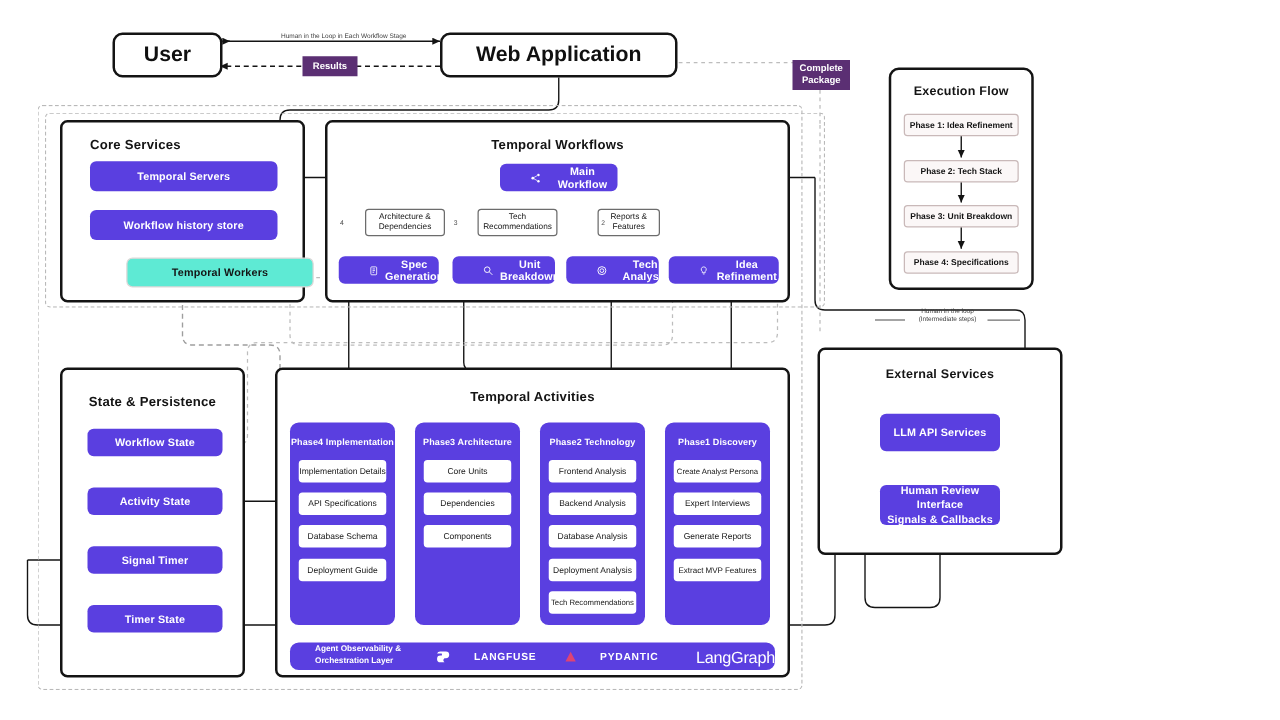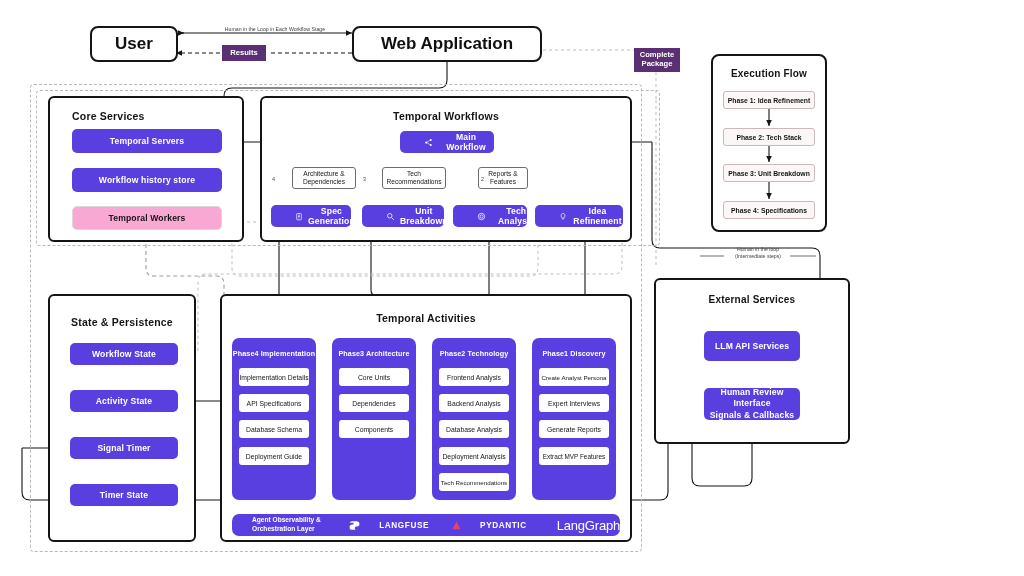--- a/index.html
+++ b/index.html
@@ -15,21 +15,21 @@
   .dashed-outer{border:1.4px dashed #b9b9b9;border-radius:4px;background:transparent;}
 
   
   .topnode{border:2.5px solid #141414;border-radius:8px;background:#fff;
            display:flex;align-items:center;justify-content:center;
            font-weight:bold;font-size:17px;color:#101010;}
 
   
   .pill{background:#5a3fe0;border-radius:5px;display:flex;align-items:center;justify-content:center;
         color:#fff;font-size:8.6px;font-weight:bold;letter-spacing:.15px;text-align:center;}
-  .pill.light{background:#f9a8d4;color:#141414;border:1px solid #ddd8d8;}
+  .pill.light{background:#5eead4;color:#141414;border:1px solid #ddd8d8;margin-left:29px;}
   .pill.wf{font-size:8.6px;justify-content:flex-start;padding-left:24px;gap:5px;}
 
   .badge{background:#5b2f73;color:#fff;font-size:7.6px;font-weight:bold;
          display:flex;align-items:center;justify-content:center;text-align:center;line-height:1.15;}
 
   
   .tag{border:1px solid #6c6c6c;border-radius:3px;background:#fff;color:#161616;
        font-size:6.6px;display:flex;align-items:center;justify-content:center;text-align:center;line-height:1.25;}
 
   
@@ -138,21 +138,21 @@
   <div class="box topnode" style="left:90px;top:26px;width:88px;height:36px;">
     <span>User</span>
   </div>
 
   <div class="box topnode" style="left:352px;top:26px;width:190px;height:36px;">
     <span>Web Application</span>
   </div>
 
   <div class="edgelbl" style="left:200px;top:26px;width:150px;">Human in the Loop in Each Workflow Stage</div>
 
-  <div class="box badge" style="left:222px;top:45px;width:44px;height:16px;">
+  <div class="box badge" style="left:242px;top:45px;width:44px;height:16px;">
     <span>Results</span>
   </div>
 
   <div class="box badge" style="left:634px;top:48px;width:46px;height:24px;white-space:pre-line;">
     <span>Complete
 Package</span>
   </div>
 
   <div class="box panel" style="left:48px;top:96px;width:196px;height:146px;">
     <div class="panel-title" style="top:12px;text-align:left;left:0;padding-left:22px;">Core Services</div>

